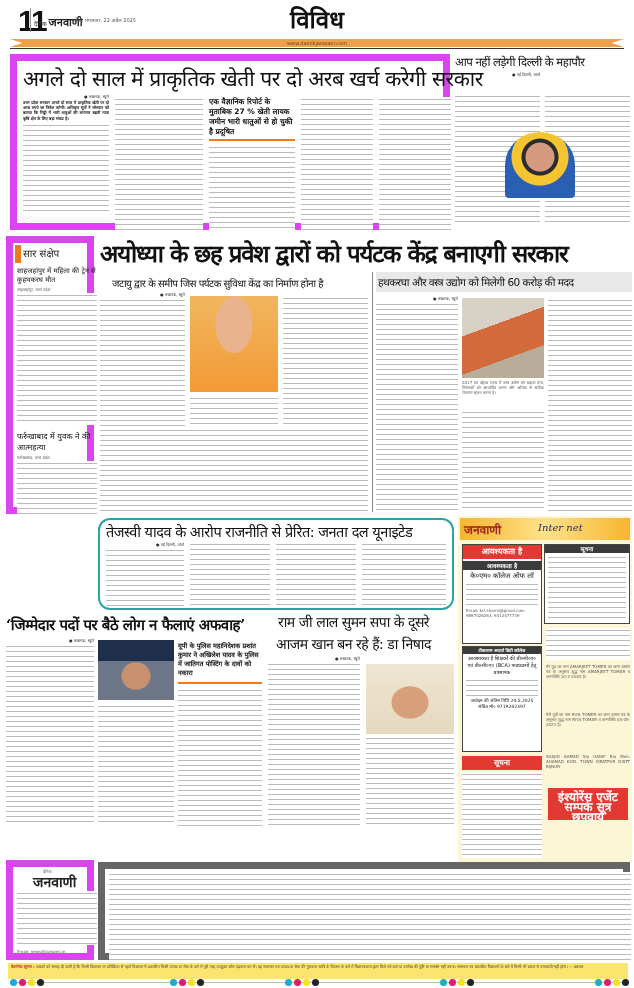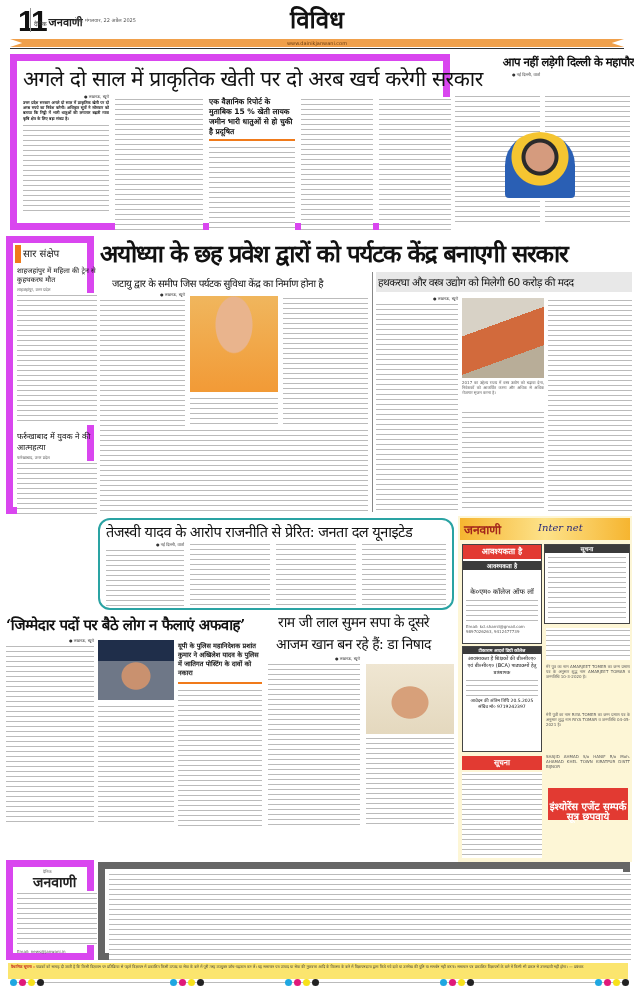--- a/index.html
+++ b/index.html
@@ -46,29 +46,29 @@
 <div class="abs band-rule"></div>
 
 <div class="abs box" style="left:10px;top:54px;width:440px;height:176px">
   <div class="h1 abs" style="left:6px;top:3px;font-size:21px;">अगले दो साल में प्राकृतिक खेती पर दो अरब खर्च करेगी सरकार</div>
   <div class="abs dateline" style="left:6px;top:33px;width:86px">● लखनऊ, ब्यूरो</div>
   <div class="abs text" style="left:6px;top:39px;width:86px;height:132px">
     <span class="kicker">उत्तर प्रदेश सरकार अगले दो साल में प्राकृतिक खेती पर दो अरब रुपये का निवेश करेगी। अधिकृत सूत्रों ने सोमवार को बताया कि मिट्टी में भारी धातुओं की लगातार बढ़ती मात्रा कृषि क्षेत्र के लिए बड़ा संकट है।</span>
     <div class="lines" style="height:90px;margin-top:2px"></div>
   </div>
   <div class="abs lines" style="left:98px;top:36px;width:88px;height:135px"></div>
-  <div class="abs" style="left:192px;top:36px;width:86px;height:40px;font-weight:700;font-size:7.5px;line-height:10px;color:#111">एक वैज्ञानिक रिपोर्ट के मुताबिक 15 % खेती लायक जमीन भारी धातुओं से हो चुकी है प्रदूषित</div>
+  <div class="abs" style="left:192px;top:36px;width:86px;height:40px;font-weight:700;font-size:7.5px;line-height:10px;color:#111">एक वैज्ञानिक रिपोर्ट के मुताबिक 27 % खेती लायक जमीन भारी धातुओं से हो चुकी है प्रदूषित</div>
   <div class="abs orange-rule" style="left:192px;top:78px;width:86px"></div>
   <div class="abs lines" style="left:192px;top:84px;width:86px;height:87px"></div>
   <div class="abs lines" style="left:284px;top:36px;width:72px;height:135px"></div>
   <div class="abs lines" style="left:362px;top:36px;width:72px;height:135px"></div>
 </div>
 
 <div class="abs" style="left:455px;top:54px;width:179px;height:176px">
-  <div class="h1" style="text-align:right;font-size:11.5px;line-height:16px;font-weight:700">आप नहीं लड़ेगी दिल्ली के महापौर</div>
+  <div class="h1" style="text-align:left;font-size:11.5px;line-height:16px;font-weight:400">आप नहीं लड़ेगी दिल्ली के महापौर</div>
   <div class="dateline" style="width:85px;margin-top:2px">● नई दिल्ली, वार्ता</div>
   <div class="abs lines" style="left:0;top:40px;width:85px;height:130px"></div>
   <div class="abs lines" style="left:90px;top:40px;width:85px;height:130px"></div>
   <div class="abs" style="left:50px;top:78px;width:70px;height:66px;border-radius:50% 50% 4px 4px;background:radial-gradient(circle at 50% 38%,#d59b7e 0 14px,#2b2b2b 15px 18px,#f5c531 19px 28px,#2a5fb4 29px)"></div>
 </div>
 
 <div class="abs box" style="left:6px;top:236px;width:88px;height:278px">
   <div class="abs" style="left:2px;top:2px;width:6px;height:18px;background:#f07a1a"></div>
   <div class="abs" style="left:10px;top:3px;width:74px;font-family:'DejaVu Serif',serif;font-size:10px;color:#222">सार संक्षेप</div>
   <div class="abs" style="left:4px;top:24px;width:80px;font-size:7px;line-height:9px;color:#111">शाहजहांपुर में महिला की ट्रेन से कुहथकरघ मौत</div>
@@ -124,21 +124,21 @@
 <div class="abs lines" style="left:366px;top:736px;width:88px;height:90px"></div>
 
 <div class="abs" style="left:458px;top:516px;width:174px;height:346px;background:#fdf6d6"></div>
 <div class="abs" style="left:460px;top:518px;width:170px;height:22px;background:linear-gradient(90deg,#f6b530,#fde28a,#f6b530)">
   <span class="abs" style="left:4px;top:3px;font-size:12px;font-weight:700;color:#a3261b">जनवाणी</span>
   <span class="abs" style="left:78px;top:4px;font-family:'DejaVu Serif',serif;font-style:italic;font-size:10px;color:#2a2a7a">Inter net</span>
 </div>
 <div class="abs adbox" style="left:462px;top:544px;width:80px;height:100px;background:#fff">
   <div class="red-head" style="font-size:8px;line-height:14px">आवश्यकता है</div>
   <div class="dark-head" style="font-size:6px;line-height:9px;margin-top:2px">आवश्यकता है</div>
-  <div style="font-size:7px;text-align:center;color:#111;margin-top:17px">के०एम० कॉलेज ऑफ लॉ</div>
+  <div style="font-size:7px;text-align:center;color:#111;margin-top:1px">के०एम० कॉलेज ऑफ लॉ</div>
   <div class="lines" style="height:24px;margin:2px 3px"></div>
   <div class="text" style="padding:0 3px">Email: kcl.shamli@gmail.com</div>
   <div class="text" style="padding:0 3px">9897026263, 9412477739</div>
 </div>
 <div class="abs adbox" style="left:462px;top:646px;width:80px;height:106px;background:#fff">
   <div class="dark-head" style="font-size:4.5px;line-height:7px">टीकाराम आदर्श डिग्री कॉलेज</div>
   <div style="font-size:5px;line-height:7px;text-align:center;color:#111;padding:1px 2px">आवश्यकता है शिक्षकों की बी०सी०ए० एवं बी०सी०ए० (BCA) पाठ्यक्रमों हेतु प्राध्यापक</div>
   <div class="lines" style="height:18px;margin:1px 3px"></div>
   <div style="font-size:4.5px;text-align:center;color:#111">आवेदन की अंतिम तिथि 20.5.2025</div>
   <div style="font-size:4.5px;text-align:center;color:#111">संचिव मो० 9719242397</div>
@@ -146,21 +146,21 @@
 <div class="abs adbox" style="left:544px;top:544px;width:86px;height:80px;background:#fff">
   <div class="dark-head" style="font-size:6px;line-height:8px">सूचना</div>
   <div class="lines" style="height:66px;margin:2px 3px"></div>
 </div>
 <div class="abs lines" style="left:546px;top:628px;width:84px;height:32px"></div>
 <div class="abs text" style="left:546px;top:664px;width:84px;height:42px">मेरे पुत्र का नाम AMARJEET TOMER का जन्म प्रमाण पत्र के अनुसार शुद्ध नाम AMARJEET TOMAR व जन्मतिथि 10-3-2020 है।</div>
 <div class="abs text" style="left:546px;top:712px;width:84px;height:36px">मेरी पुत्री का नाम RIYA TOMER का जन्म प्रमाण पत्र के अनुसार शुद्ध नाम RIYA TOMAR व जन्मतिथि 04-05-2021 है।</div>
 <div class="abs text" style="left:546px;top:754px;width:84px;height:30px">SHAJID AHMAD S/o HANIF R/o Moh. AHAMAD KHEL TOWN KIRATPUR DISTT BIJNOR</div>
 <div class="abs red-head" style="left:462px;top:756px;width:80px;font-size:7.5px;line-height:14px">सूचना</div>
 <div class="abs lines" style="left:462px;top:772px;width:80px;height:86px"></div>
-<div class="abs red-head" style="left:548px;top:788px;width:80px;height:32px;font-size:10px;line-height:10px;padding-top:14px">इंश्योरेंस एजेंट सम्पर्क सूत्र छपवाये</div>
+<div class="abs red-head" style="left:548px;top:788px;width:80px;height:32px;font-size:12px;line-height:10px;padding-top:4px">इंश्योरेंस एजेंट सम्पर्क सूत्र छपवाये</div>
 
 <div class="abs box" style="left:6px;top:860px;width:88px;height:100px">
   <div class="abs" style="left:30px;top:2px;font-size:4px;color:#555">दैनिक</div>
   <div class="abs" style="left:20px;top:5px;font-size:14px;font-weight:700;color:#222">जनवाणी</div>
   <div class="abs lines" style="left:4px;top:24px;width:80px;height:54px"></div>
   <div class="abs text" style="left:4px;top:82px;width:80px">Email: news@janwani.in</div>
 </div>
 <div class="abs box" style="left:98px;top:862px;width:532px;height:98px;border-color:#666">
   <div class="abs lines" style="left:4px;top:3px;width:522px;height:90px"></div>
 </div>

